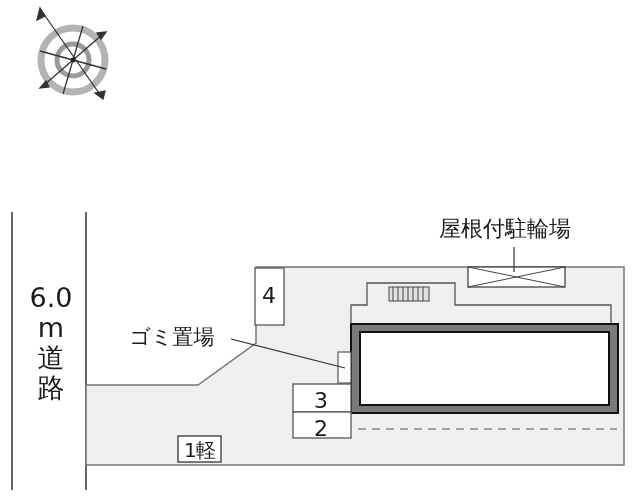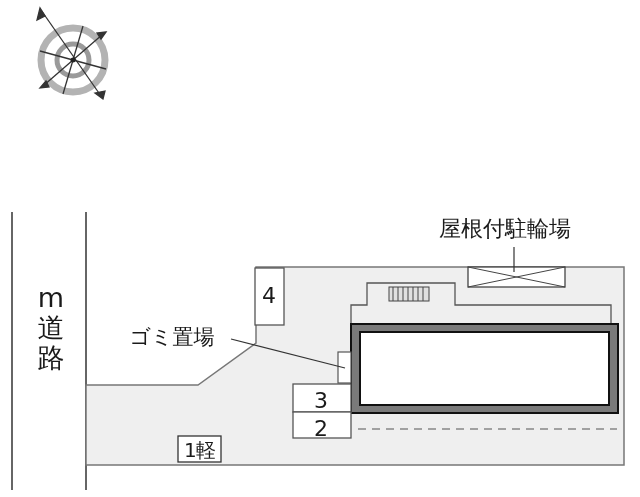--- a/index.html
+++ b/index.html
@@ -105,16 +105,17 @@
   <line x1="358" y1="429" x2="617" y2="429" stroke="#555" stroke-width="1.2" stroke-dasharray="8,6"></line>
 
   <g>
     <rect x="178" y="436" width="43" height="26" fill="#fff" stroke="#333" stroke-width="1.3"></rect>
     <text class="lbl" x="184" y="457" font-size="20">1</text>
     <text class="lbl" x="196" y="457" font-size="20">軽</text>
   </g>
 </svg>
 
 <div class="road-text">
+  <span>6.0</span>
   <span>m</span>
   <span>道</span>
   <span>路</span>
 </div>
 
 </body></html>

